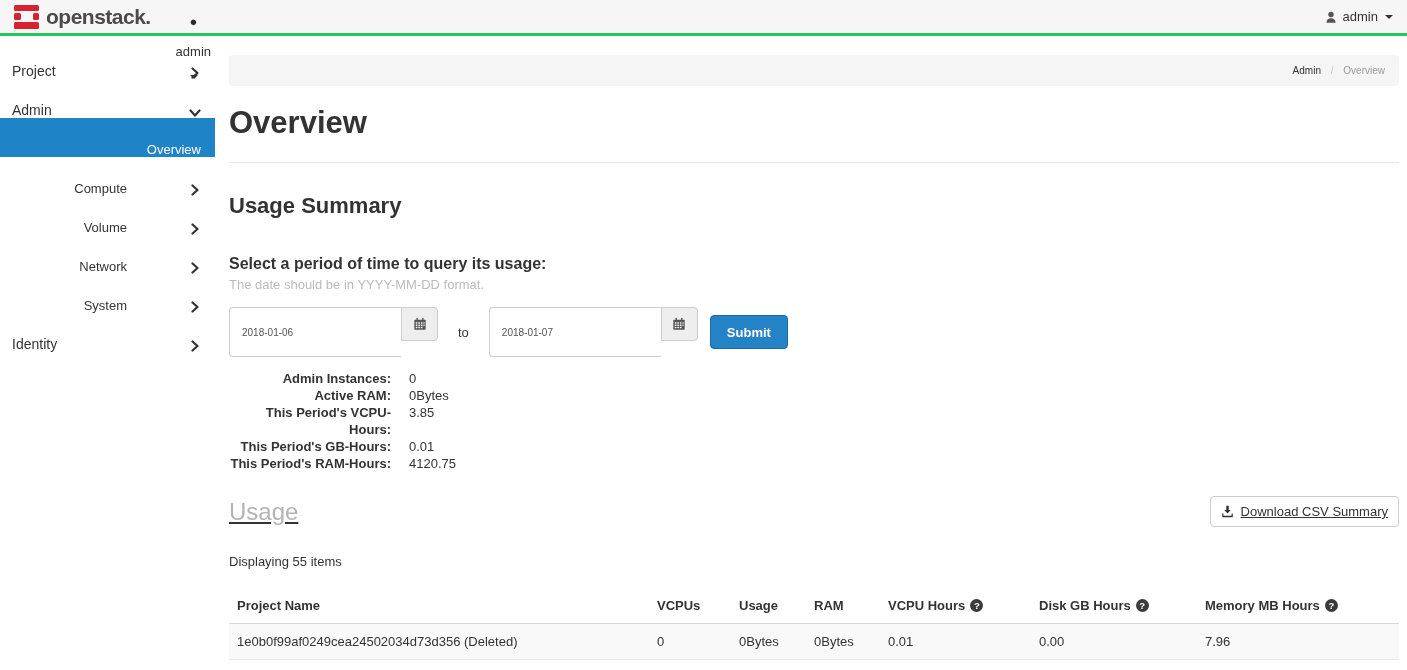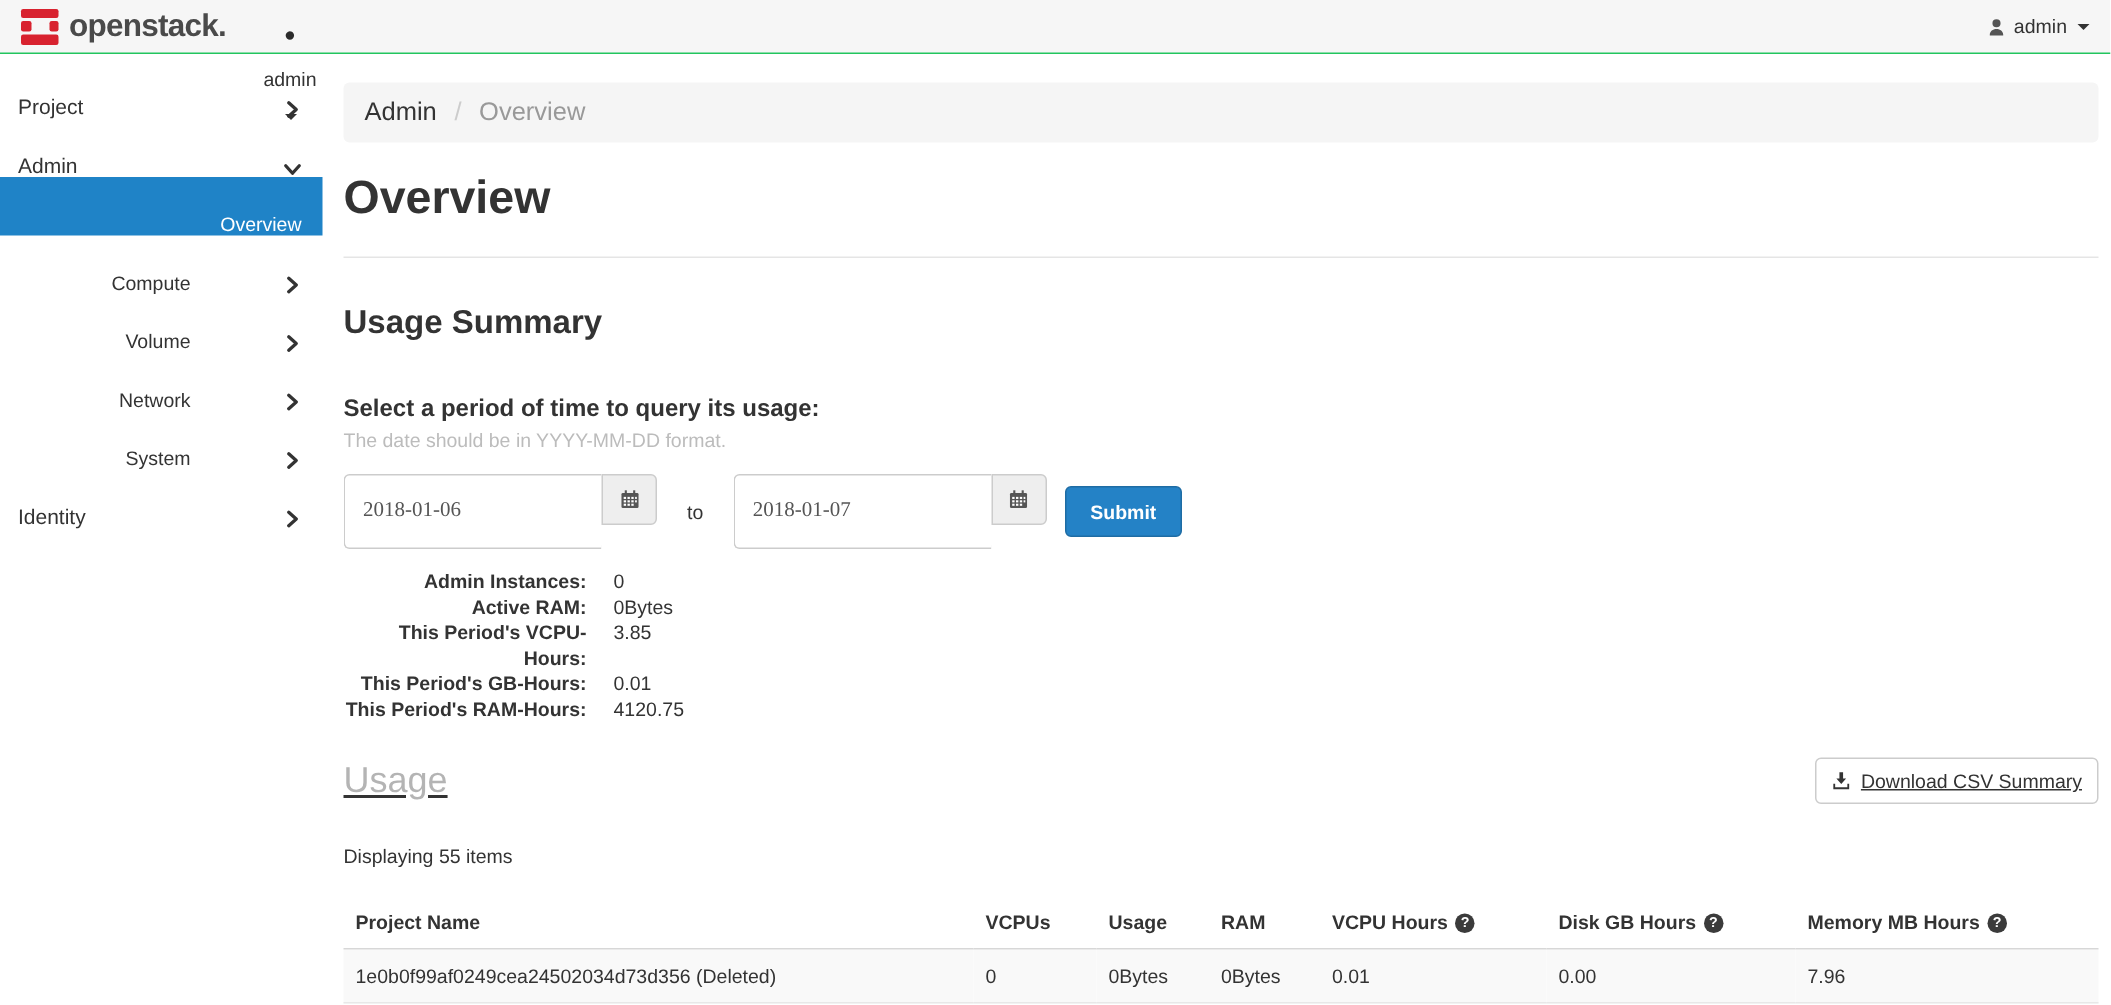--- a/index.html
+++ b/index.html
@@ -5,21 +5,21 @@
   * { box-sizing: border-box; }
   html, body { margin: 0; padding: 0; }
   body {
     width: 1407px; height: 670px; overflow: hidden;
     font-family: "Liberation Sans", sans-serif;
     color: #333; background: #fff; font-size: 13px;
   }
 
   
   .navbar {
-    height: 36px; background: #f6f6f6; border-bottom: 1px solid #22c55e;
+    height: 36px; background: #f6f6f6; border-bottom: 3px solid #22c55e;
     display: flex; align-items: center; justify-content: space-between;
     padding: 0 14px;
   }
   .nav-left { display: flex; align-items: center; gap: 22px; }
   .brand { display: flex; align-items: center; gap: 7px; cursor: pointer; }
   .logo-mark { width: 25px; height: 24px; display: flex; flex-direction: column; justify-content: space-between; }
   .logo-bar { height: 6.5px; background: #d8222f; border-radius: 1.5px; }
   .logo-mid { height: 6.5px; display: flex; justify-content: space-between; }
   .logo-mid span { width: 6.5px; height: 6.5px; background: #d8222f; border-radius: 1.5px; }
   .brand-text { font-size: 21px; font-weight: bold; color: #4a4a4a; letter-spacing: -0.5px; }
@@ -40,41 +40,41 @@
   .nav-l2 .nav-label { flex: 1; text-align: right; padding-right: 62px; }
   .nav-active {
     background: #1f83c7; color: #fff; justify-content: flex-end;
     padding: 0 14px; font-size: 13px;
   }
   .chev { display: inline-flex; width: 12px; justify-content: center; }
 
   
   .breadcrumb {
     margin-top: 19px; background: #f5f5f5; border-radius: 4px;
-    padding: 10px 14px; font-size: 17px;
+    padding: 10px 14px; font-size: 10px; text-align: right;
   }
   .crumb-link { color: #333; cursor: pointer; }
   .crumb-sep { color: #cccccc; margin: 0 7px; }
   .crumb-current { color: #999; }
 
   
   .page-title { font-size: 31px; font-weight: 600; color: #333; margin: 19px 0 0 0; }
   .title-rule { border: none; border-top: 1px solid #e5e5e5; margin: 21px 0 0 0; }
 
   
   .section-h2 { font-size: 22px; font-weight: 600; color: #333; margin: 30px 0 0 0; }
   .period-prompt { font-size: 16px; font-weight: bold; margin: 36px 0 0 0; }
   .period-help { font-size: 13px; color: #bcbcbc; margin-top: 4px; }
 
   .date-form { margin-top: 15px; display: flex; align-items: center; }
   .input-group { display: flex; }
   .date-input {
     width: 172px; height: 50px; border: 1px solid #ccc; border-right: none;
-    border-radius: 4px 0 0 4px; padding: 0 12px; font-size: 14px; color: #555;
-    font-family: Liberation Serif, serif; outline: none; background: #fff;
+    border-radius: 4px 0 0 4px; padding: 0 12px; font-size: 10px; color: #555;
+    font-family: Liberation Sans, sans-serif; outline: none; background: #fff;
   }
   .date-addon {
     width: 37px; height: 34px; background: #eee; border: 1px solid #ccc;
     border-radius: 0 4px 4px 0; display: flex; align-items: center; justify-content: center;
     cursor: pointer;
   }
   .to-label { margin: 0 20px; font-size: 13px; }
   .submit-btn {
     margin-left: 12px; height: 34px; padding: 0 16px; background: #2482c6;
     border: 1px solid #1e6ca4; border-radius: 4px; color: #fff; font-weight: bold;

